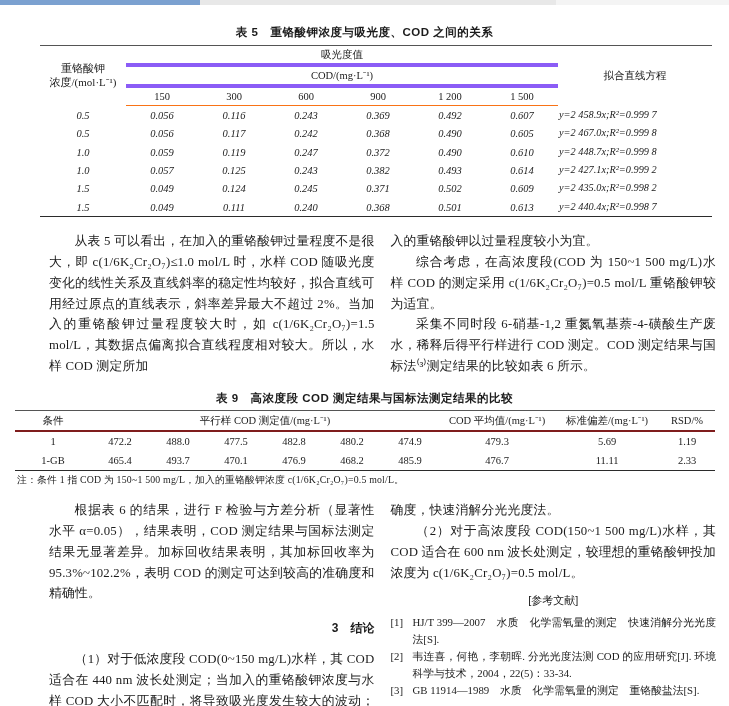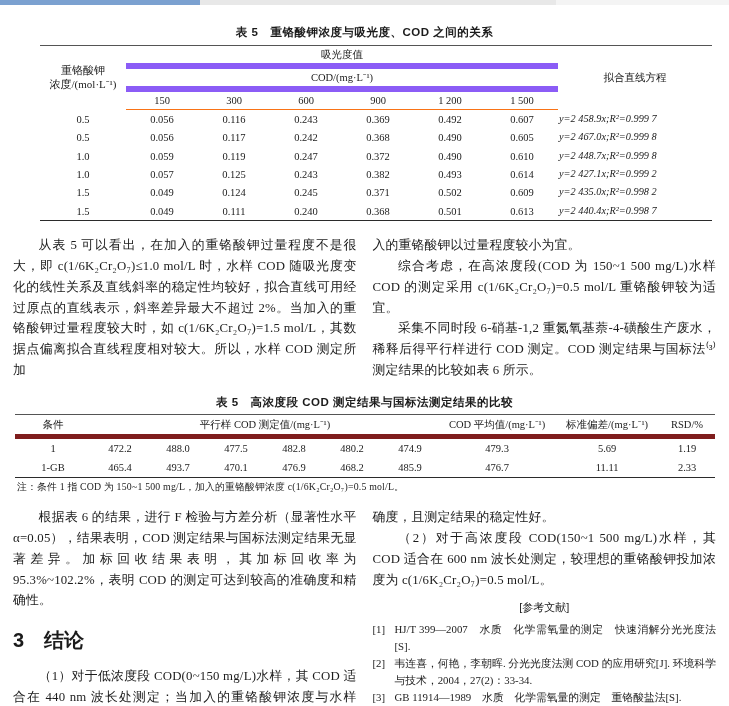--- a/index.html
+++ b/index.html
@@ -20,45 +20,45 @@
     font-weight:bold; font-size:11.5px; letter-spacing:.5px;
   }
   .t5-title { margin-top:20px; }
   .t6-title { margin-top:14px; }
 
   table { border-collapse:collapse; table-layout:fixed; font-size:10.5px; }
   td { text-align:center; vertical-align:middle; padding:2px 1px; line-height:1.25; }
 
   .t5 { width:672px; margin:5px 0 0 40px; border-top:1.6px solid #555; border-bottom:1.8px solid #2b2b2b; }
   .t5 .hdr-bottom td { border-bottom:1px solid #f97316; }
-  .t5 td.span-underline { border-bottom:6px solid #8b5cf6; }
+  .t5 td.span-underline { border-bottom:4px solid #8b5cf6; }
   .t5 .eq { text-align:left; padding-left:8px; font-style:italic; font-size:10.3px; white-space:nowrap; }
   .t5 .conc-head { font-size:11px; }
-  .t5 .datarow td { padding:2.6px 1px; }
+  .t5 .datarow td { padding:2.6px 1px;font-style:italic; }
 
   .t6 { width:700px; margin:4px 0 0 15px; border-top:1.6px solid #555; border-bottom:1.8px solid #2b2b2b; }
-  .t6 .hdr td { border-bottom:5px solid #7f1d1d; padding:3px 1px; }
+  .t6 .hdr td { border-bottom:2px solid #7f1d1d; padding:3px 1px; }
   .t6 .datarow td { padding:3px 1px; }
 
   .tbl-note {
     font-size:9.8px; margin:3px 17px 0 17px; color:#222; letter-spacing:.2px;
   }
 
-  .cols { display:flex; gap:16px; padding:0 13px; }
+  .cols { display:flex; gap:16px; padding:0 13px;margin-left:36px; }
   .col { width:350px; }
   .cols-1 { margin-top:14px; }
   .cols-2 { margin-top:13px; }
   .para {
     font-size:12.8px; line-height:20.8px; text-align:justify;
     text-indent:2em; letter-spacing:.2px;
   }
   .para.noindent { text-indent:0; }
   .sec-heading {
     font-family:"Liberation Sans", sans-serif; font-weight:bold;
-    font-size:20px; margin:16px 0 12px 0;
+    font-size:12px; margin:16px 0 12px 0;text-align:right;
   }
   .ref-heading {
     text-align:center; font-family:"Liberation Sans", sans-serif;
     font-weight:normal; font-size:11px; margin:10px 0 6px 0;
   }
   .ref { display:flex; font-size:10.8px; line-height:16.8px; }
   .ref .num { width:22px; flex:none; }
   .ref .txt { flex:1; text-align:justify; }
   .foot-divider { width:86px; border-top:1.2px solid #222; margin:9px 0 5px 0; }
 </style>
@@ -171,21 +171,21 @@
   <div class="col">
     <p class="para">从表 5 可以看出，在加入的重铬酸钾过量程度不是很大，即 c(1/6K₂Cr₂O₇)≤1.0 mol/L 时，水样 COD 随吸光度变化的线性关系及直线斜率的稳定性均较好，拟合直线可用经过原点的直线表示，斜率差异最大不超过 2%。当加入的重铬酸钾过量程度较大时，如 c(1/6K₂Cr₂O₇)=1.5 mol/L，其数据点偏离拟合直线程度相对较大。所以，水样 COD 测定所加</p>
   </div>
   <div class="col">
     <p class="para noindent">入的重铬酸钾以过量程度较小为宜。</p>
     <p class="para">综合考虑，在高浓度段(COD 为 150~1 500 mg/L)水样 COD 的测定采用 c(1/6K₂Cr₂O₇)=0.5 mol/L 重铬酸钾较为适宜。</p>
     <p class="para">采集不同时段 6-硝基-1,2 重氮氧基萘-4-磺酸生产废水，稀释后得平行样进行 COD 测定。COD 测定结果与国标法⁽³⁾测定结果的比较如表 6 所示。</p>
   </div>
 </div>
 
-<div class="tbl-title t6-title">表 5　高浓度段 COD 测定结果与国标法测定结果的比较</div>
+<div class="tbl-title t6-title">表 9　高浓度段 COD 测定结果与国标法测定结果的比较</div>
 
 <table class="t6">
   <colgroup>
     <col style="width:76px">
       <col style="width:58px">
       <col style="width:58px">
       <col style="width:58px">
     <col style="width:58px">
       <col style="width:58px">
       <col style="width:58px">
@@ -230,30 +230,30 @@
 
 <div class="tbl-note">注：条件 1 指 COD 为 150~1 500 mg/L，加入的重铬酸钾浓度 c(1/6K₂Cr₂O₇)=0.5 mol/L。</div>
 
 <div class="cols cols-2">
   <div class="col">
     <p class="para">根据表 6 的结果，进行 F 检验与方差分析（显著性水平 α=0.05），结果表明，COD 测定结果与国标法测定结果无显著差异。加标回收结果表明，其加标回收率为 95.3%~102.2%，表明 COD 的测定可达到较高的准确度和精确性。</p>
     <div class="sec-heading">3　结论</div>
     <p class="para">（1）对于低浓度段 COD(0~150 mg/L)水样，其 COD 适合在 440 nm 波长处测定；当加入的重铬酸钾浓度与水样 COD 大小不匹配时，将导致吸光度发生较大的波动；采用 c(1/6K₂Cr₂O₇)为 0.02、0.05 mol/L 的重铬酸钾溶液，分别对 COD 为 0~50、50~150 mg/L 的水样进行 COD 测定，能够获得较高的精密度与准</p>
   </div>
   <div class="col">
-    <p class="para noindent">确度，且测定结果的稳定性好。</p>
+    <p class="para noindent">确度，快速消解分光光度法。</p>
     <p class="para">（2）对于高浓度段 COD(150~1 500 mg/L)水样，其 COD 适合在 600 nm 波长处测定，较理想的重铬酸钾投加浓度为 c(1/6K₂Cr₂O₇)=0.5 mol/L。</p>
     <div class="ref-heading">[参考文献]</div>
     <div class="ref">
       <span class="num">[1]</span>
       <span class="txt">HJ/T 399—2007　水质　化学需氧量的测定　快速消解分光光度法[S].</span>
     </div>
     <div class="ref">
       <span class="num">[2]</span>
-      <span class="txt">韦连喜，何艳，李朝晖. 分光光度法测 COD 的应用研究[J]. 环境科学与技术，2004，27(2)：33-34.</span>
+      <span class="txt">韦连喜，何艳，李朝晖. 分光光度法测 COD 的应用研究[J]. 环境科学与技术，2004，22(5)：33-34.</span>
     </div>
     <div class="ref">
       <span class="num">[3]</span>
       <span class="txt">GB 11914—1989　水质　化学需氧量的测定　重铬酸盐法[S].</span>
     </div>
     <div class="foot-divider"></div>
 
   </div>
 </div>
 

